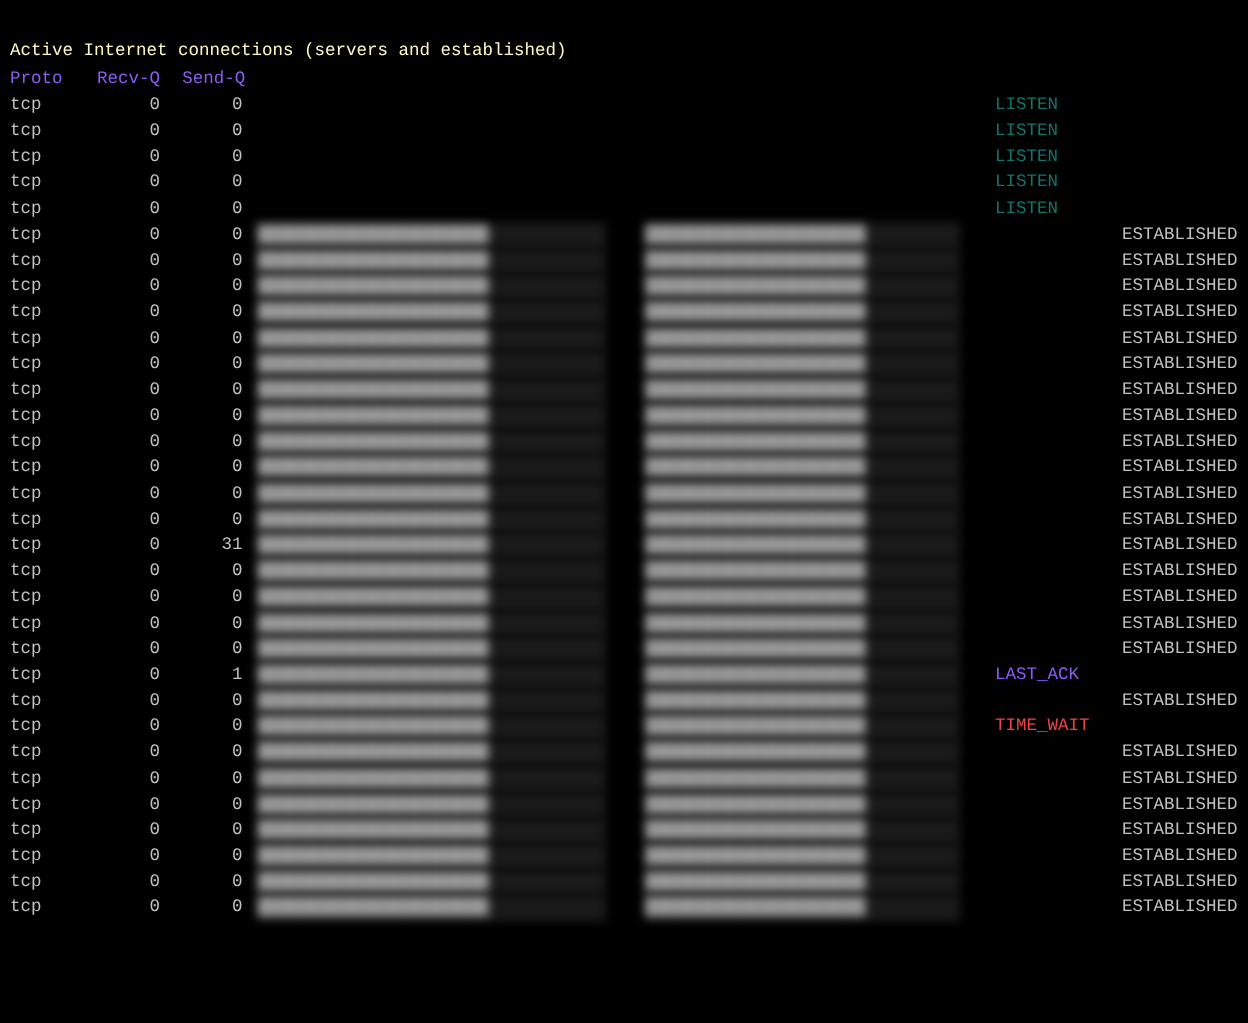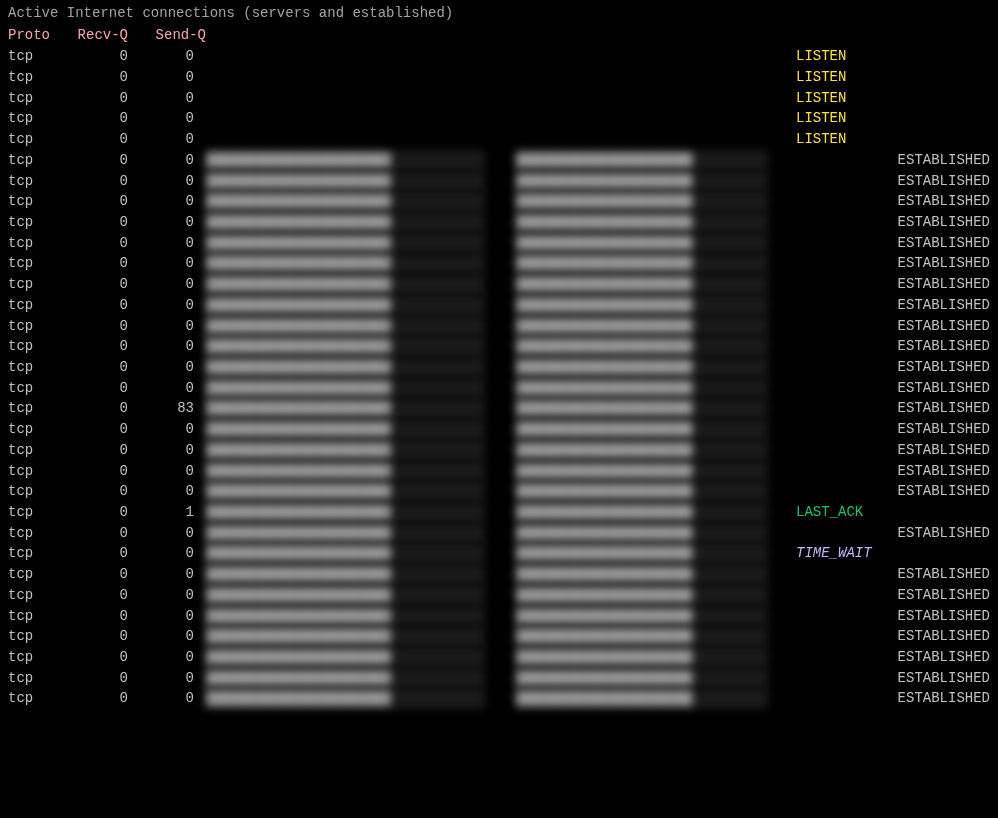--- a/index.html
+++ b/index.html
@@ -14,22 +14,23 @@
       font-family: 'Courier New', Courier, monospace;
       font-size: 14px;
       line-height: 1.4;
       width: 998px;
       min-height: 818px;
       padding: 4px 8px;
       overflow: hidden;
     }
 
     .terminal-title {
-      color: #a3a3a3;
+      color: #fef9c3;
       margin-bottom: 2px;
+      margin-top: 28px;
     }
 
     .table-container {
       width: 100%;
     }
 
     .row {
       display: flex;
       width: 100%;
       line-height: 1.48;
@@ -67,60 +68,59 @@
       width: 280px;
       min-width: 280px;
       color: #888888;
     }
 
     .col-state {
       flex: 1;
     }
 
     .state-listen {
-      color: #fde047;
+      color: #0f766e;
     }
 
     .state-established {
       color: #c0c0c0;
       text-align: right;
     }
 
     .state-last-ack {
-      color: #22c55e;
+      color: #8b5cf6;
     }
 
     .state-time-wait {
-      color: #c4b5fd;
-      font-style: italic;
+      color: #ef4444;
     }
 
     .header-row {
-      color: #fca5a5;
+      color: #8b5cf6;
       display: flex;
       width: 100%;
       margin-bottom: 1px;
     }
 
     .header-proto {
       width: 48px;
       min-width: 48px;
     }
 
     .header-recvq {
       width: 80px;
       min-width: 80px;
       text-align: right;
       padding-right: 8px;
     }
 
     .header-sendq {
       width: 70px;
       min-width: 70px;
-      text-align: right;
+      text-align: center;
     }
 
     .header-local {
       width: 310px;
       min-width: 310px;
     }
 
     .header-foreign {
       width: 280px;
       min-width: 280px;
@@ -281,21 +281,21 @@
     <div class="col-proto">tcp</div>
     <div class="col-recvq">0</div>
     <div class="col-sendq">0</div>
     <div class="col-local"><span class="blurred-addr">██████████████████████</span></div>
     <div class="col-foreign"><span class="blurred-addr">█████████████████████</span></div>
     <div class="col-state state-established">ESTABLISHED</div>
   </div>
       <div class="row">
     <div class="col-proto">tcp</div>
     <div class="col-recvq">0</div>
-    <div class="col-sendq">83</div>
+    <div class="col-sendq">31</div>
     <div class="col-local"><span class="blurred-addr">██████████████████████</span></div>
     <div class="col-foreign"><span class="blurred-addr">█████████████████████</span></div>
     <div class="col-state state-established">ESTABLISHED</div>
   </div>
       <div class="row">
     <div class="col-proto">tcp</div>
     <div class="col-recvq">0</div>
     <div class="col-sendq">0</div>
     <div class="col-local"><span class="blurred-addr">██████████████████████</span></div>
     <div class="col-foreign"><span class="blurred-addr">█████████████████████</span></div>

